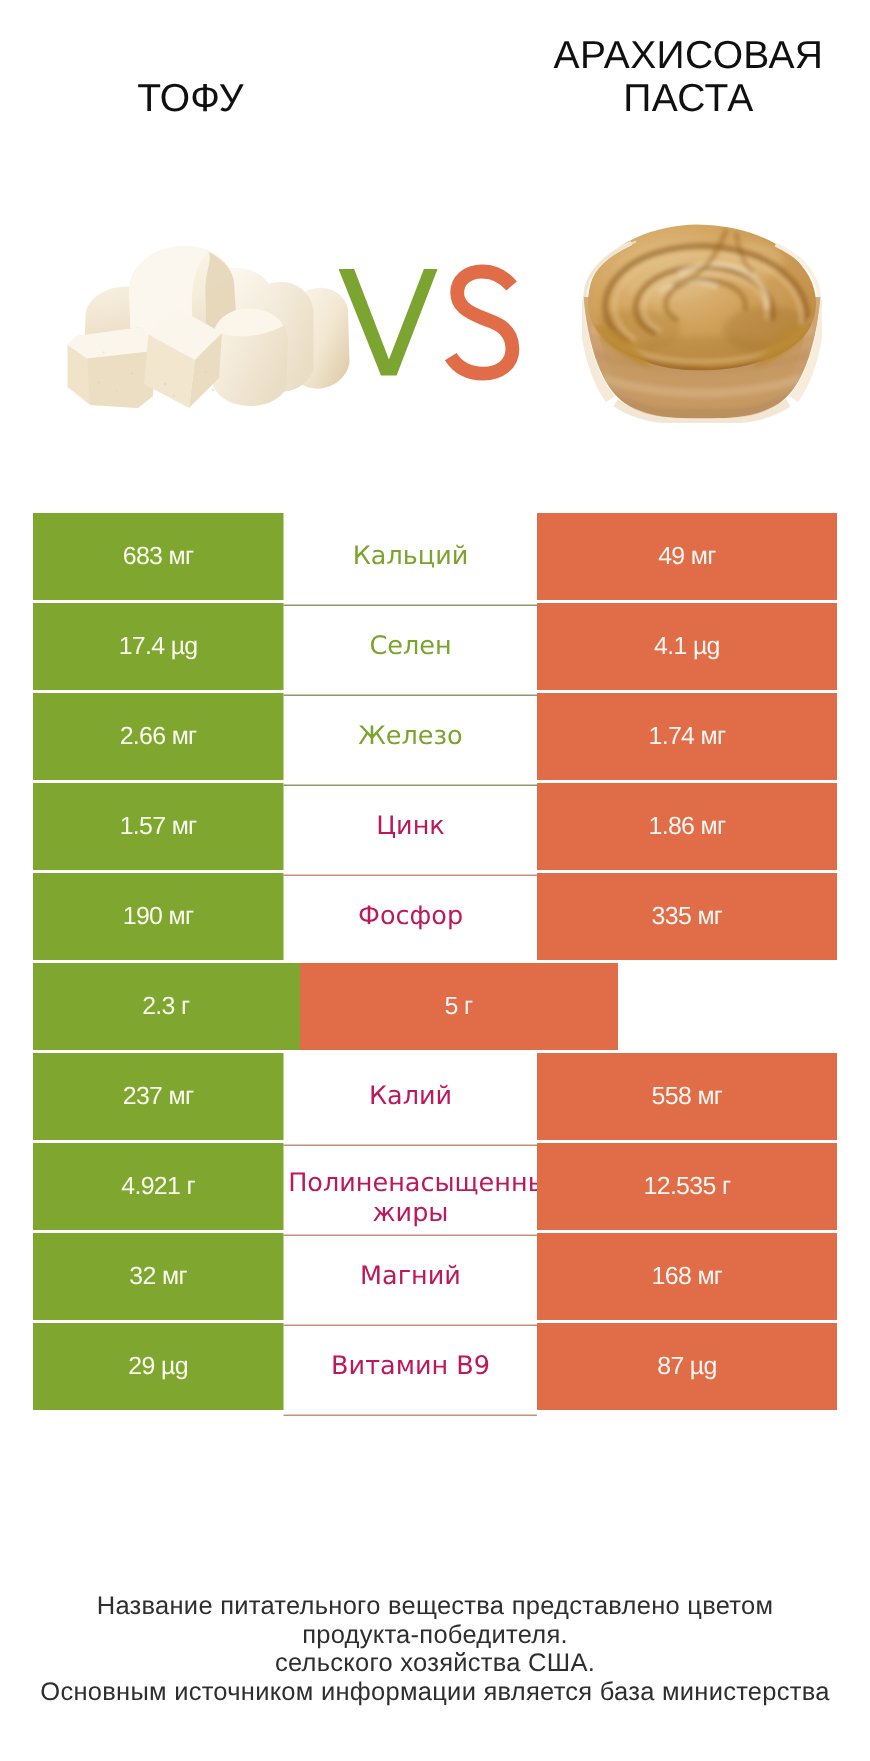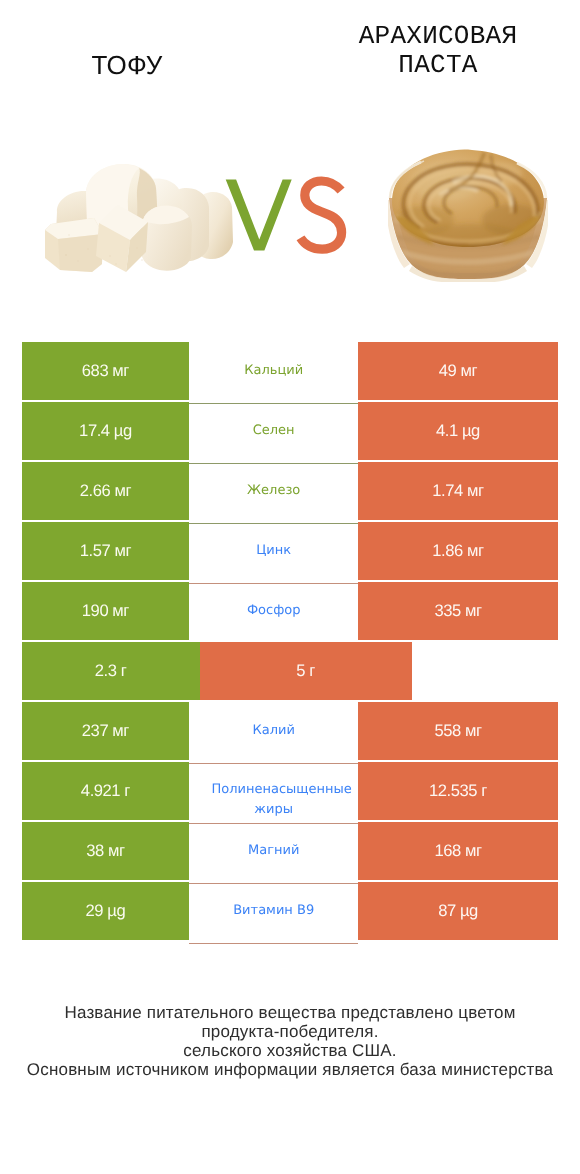--- a/index.html
+++ b/index.html
@@ -5,48 +5,48 @@
 <style>
   html,body{margin:0;padding:0;}
   body{width:580px;height:1174px;background:#ffffff;font-family:"Liberation Sans",sans-serif;
        -webkit-font-smoothing:antialiased;text-rendering:geometricPrecision;overflow:hidden;}
   .page{position:relative;width:580px;height:1174px;}
 
   
   .title{position:absolute;text-align:center;color:#101010;font-size:26px;line-height:28.8px;
          font-weight:400;letter-spacing:0.25px;}
   #title-left{left:-18px;top:51px;width:290px;}
-  #title-right{left:342px;top:22px;width:192px;font-family:Liberation Mono, monospace;}
+  #title-right{left:363px;top:22px;width:192px;}
 
   
   .hero{position:absolute;left:0;top:0;width:580px;height:330px;}
   #vs-svg{position:absolute;left:224px;top:176px;}
   #tofu-svg{position:absolute;left:42px;top:160px;}
   #pb-svg{position:absolute;left:388px;top:146px;}
 
   
   .table{position:absolute;left:21.5px;top:344px;width:536.3px;}
   .row{display:flex;height:58px;align-items:stretch;margin-bottom:2px;}
   .row:last-child{margin-bottom:0;}
   .cell{display:flex;align-items:center;justify-content:center;text-align:center;box-sizing:border-box;}
   .c-left{width:178.1px;background:#7FA72F;color:#FAFBF0;}
   .c-mid{width:179.2px;background:#FFFFFF;border-bottom:1px solid #8E9A68;overflow:hidden;height:60.4px;margin-top:0;}
   .c-mid.orange{border-bottom-color:#C4907C;}
   .c-right{width:212px;background:#E06D47;color:#FDF7F3;}
   .val{font-size:16.6px;letter-spacing:-0.45px;line-height:20px;position:relative;top:-2.5px;}
   .val .num,.val .unit{font-size:16.6px;}
-  .lbl{font-family:"DejaVu Sans",sans-serif;font-size:13px;line-height:20px;white-space:nowrap;letter-spacing:0;position:relative;top:-2.5px;}
+  .lbl{font-family:"DejaVu Sans",sans-serif;font-size:17px;line-height:20px;white-space:nowrap;letter-spacing:0;position:relative;top:-2.5px;}
   .lbl.green{color:#7BA32E;}
-  .lbl.orange{color:#3b82f6;}
+  .lbl.orange{color:#be185d;}
   .c-mid.long{justify-content:center;}
   .c-mid.long .lbl{white-space:normal;width:179.2px;text-align:center;top:6px;line-height:19.4px;}
   .c-mid.long .lbl .l1{display:block;white-space:nowrap;position:relative;left:8px;}
 
   
-  .footer{position:absolute;left:0;top:1004px;width:580px;text-align:center;color:#2e2e2e;
+  .footer{position:absolute;left:0;top:1062px;width:580px;text-align:center;color:#2e2e2e;
           font-size:17px;letter-spacing:0.18px;line-height:18.9px;}
 </style>
 </head>
 <body>
 
 <div class="page">
 
   <div class="title" id="title-left">ТОФУ</div>
   <div class="title" id="title-right">АРАХИСОВАЯ ПАСТА</div>
 
@@ -267,21 +267,21 @@
         <div class="cell c-right val"><span class="num">558</span>&nbsp;<span class="unit">мг</span></div>
       </div>
       <div class="row">
         <div class="cell c-left val"><span class="num">4.921</span>&nbsp;<span class="unit">г</span></div>
         <div class="cell c-mid orange long">
           <span class="lbl orange"><span class="l1">Полиненасыщенные</span>жиры</span>
         </div>
         <div class="cell c-right val"><span class="num">12.535</span>&nbsp;<span class="unit">г</span></div>
       </div>
       <div class="row">
-        <div class="cell c-left val"><span class="num">38</span>&nbsp;<span class="unit">мг</span></div>
+        <div class="cell c-left val"><span class="num">32</span>&nbsp;<span class="unit">мг</span></div>
         <div class="cell c-mid orange">
           <span class="lbl orange">Магний</span>
         </div>
         <div class="cell c-right val"><span class="num">168</span>&nbsp;<span class="unit">мг</span></div>
       </div>
       <div class="row">
         <div class="cell c-left val"><span class="num">29</span>&nbsp;<span class="unit">µg</span></div>
         <div class="cell c-mid orange">
           <span class="lbl orange">Витамин B9</span>
         </div>

